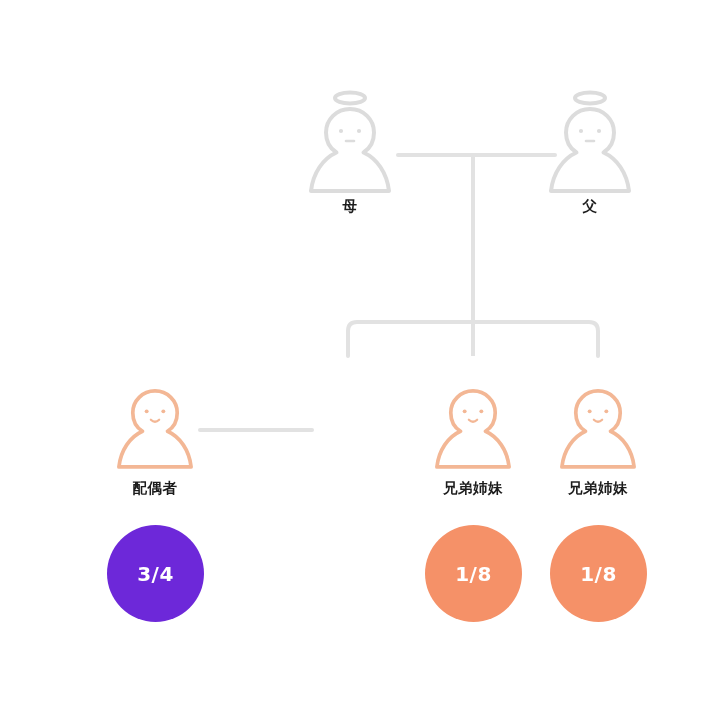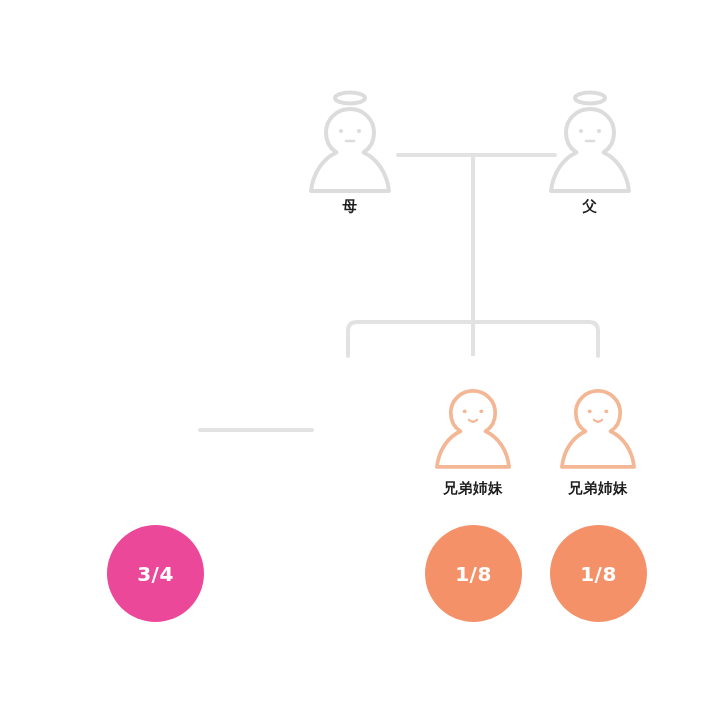--- a/index.html
+++ b/index.html
@@ -91,20 +91,29 @@
     <svg class="figure" viewBox="0 0 90 108">
       <ellipse cx="45" cy="10" rx="15" ry="5.5" fill="none" stroke="#dcdcdc" stroke-width="4"></ellipse>
       <path d="M45 21 C58.5 21 69 31.5 69 44.5 C69 53 65 60.5 58.5 64.5 C72 70.5 82 85 84 103 L6 103 C8 85 18 70.5 31.5 64.5 C25 60.5 21 53 21 44.5 C21 31.5 31.5 21 45 21 Z" fill="none" stroke="#dcdcdc" stroke-width="4" stroke-linejoin="round"></path>
       <circle cx="36" cy="43" r="2.1" fill="#dcdcdc"></circle>
       <circle cx="54" cy="43" r="2.1" fill="#dcdcdc"></circle>
       <line x1="41" y1="53" x2="49" y2="53" stroke="#dcdcdc" stroke-width="2.6" stroke-linecap="round"></line>
     </svg>
     <span class="plabel">父</span>
   </div>
 
+  <div class="person" style="left:110px; top:378px;">
+    <svg class="figure" viewBox="0 0 90 108" style="height:100px;">
+      <path d="M45 14 C58.5 14 69 24.5 69 37.5 C69 46 65 53.5 58.5 57.5 C72 63.5 82 78 84 96 L6 96 C8 78 18 63.5 31.5 57.5 C25 53.5 21 46 21 37.5 C21 24.5 31.5 14 45 14 Z" fill="none" stroke="#f3b795" stroke-width="4" stroke-linejoin="round"></path>
+      <circle cx="36" cy="36" r="2.1" fill="#f3b795"></circle>
+      <circle cx="54" cy="36" r="2.1" fill="#f3b795"></circle>
+      <path d="M40.5 45 Q45 49.5 49.5 45" fill="none" stroke="#f3b795" stroke-width="2.4" stroke-linecap="round"></path>
+    </svg>
+    <span class="plabel">配偶者</span>
+  </div>
 
 
   <div class="person" style="left:428px; top:378px;">
     <svg class="figure" viewBox="0 0 90 108" style="height:100px;">
       <path d="M45 14 C58.5 14 69 24.5 69 37.5 C69 46 65 53.5 58.5 57.5 C72 63.5 82 78 84 96 L6 96 C8 78 18 63.5 31.5 57.5 C25 53.5 21 46 21 37.5 C21 24.5 31.5 14 45 14 Z" fill="none" stroke="#f3b795" stroke-width="4" stroke-linejoin="round"></path>
       <circle cx="36" cy="36" r="2.1" fill="#f3b795"></circle>
       <circle cx="54" cy="36" r="2.1" fill="#f3b795"></circle>
       <path d="M40.5 45 Q45 49.5 49.5 45" fill="none" stroke="#f3b795" stroke-width="2.4" stroke-linecap="round"></path>
     </svg>
     <span class="plabel">兄弟姉妹</span>
@@ -113,21 +122,21 @@
   <div class="person" style="left:553px; top:378px;">
     <svg class="figure" viewBox="0 0 90 108" style="height:100px;">
       <path d="M45 14 C58.5 14 69 24.5 69 37.5 C69 46 65 53.5 58.5 57.5 C72 63.5 82 78 84 96 L6 96 C8 78 18 63.5 31.5 57.5 C25 53.5 21 46 21 37.5 C21 24.5 31.5 14 45 14 Z" fill="none" stroke="#f3b795" stroke-width="4" stroke-linejoin="round"></path>
       <circle cx="36" cy="36" r="2.1" fill="#f3b795"></circle>
       <circle cx="54" cy="36" r="2.1" fill="#f3b795"></circle>
       <path d="M40.5 45 Q45 49.5 49.5 45" fill="none" stroke="#f3b795" stroke-width="2.4" stroke-linecap="round"></path>
     </svg>
     <span class="plabel">兄弟姉妹</span>
   </div>
 
-  <div class="share-circle" style="left:107px; top:525px; background:#ec4899;">
+  <div class="share-circle" style="left:107px; top:525px; background:#6d28d9;">
     <span class="sharetext">3/4</span>
   </div>
 
   <div class="share-circle" style="left:425px; top:525px; background:#f59168;">
     <span class="sharetext">1/8</span>
   </div>
 
   <div class="share-circle" style="left:550px; top:525px; background:#f59168;">
     <span class="sharetext">1/8</span>
   </div>

